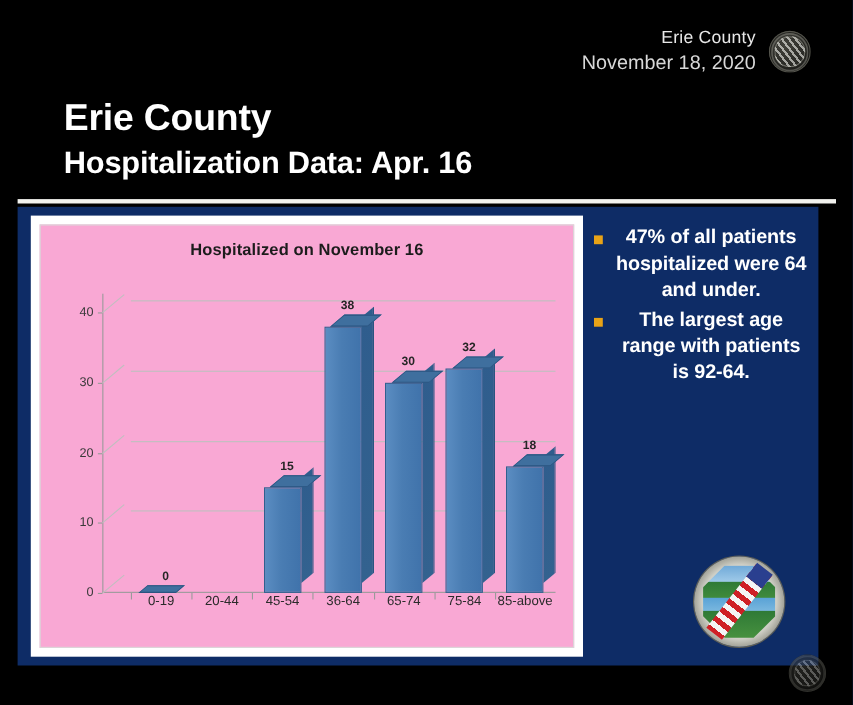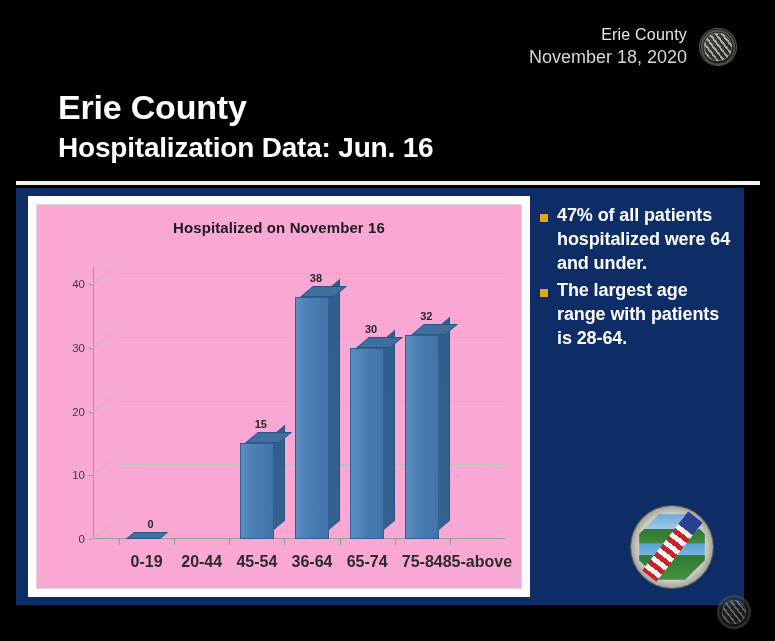--- a/index.html
+++ b/index.html
@@ -263,25 +263,24 @@
     left: 0;
     width: 46px;
     text-align: center;
     font-size: 11px;
     font-weight: bold;
     color: #262626;
   }
   .xtick-label {
     position: absolute;
     top: 100%;
-    margin-top: 14px;
     left: 50%;
     transform: translateX(-50%);
-    font-size: 16px;
-    font-weight: bold;
+    font-size: 12px;
+    font-weight: normal;
     color: #2b2b2b;
     white-space: nowrap;
   }
   .xtick-mark {
     position: absolute;
     top: 100%;
     left: 0;
     width: 1px;
     height: 6px;
     background: #9a9a9a;
@@ -292,20 +291,21 @@
     position: absolute;
     left: 524px;
     top: 16px;
     width: 196px;
   }
   .bullet-row {
     display: flex;
     align-items: flex-start;
     gap: 9px;
     margin-bottom: 4px;
+    text-align: center;
   }
   .bullet-marker {
     flex: none;
     width: 8px;
     height: 8px;
     background: #e8a317;
     margin-top: 10px;
   }
   .bullet-text {
     color: #ffffff;
@@ -377,21 +377,21 @@
 <div id="slide-header">
   <div id="header-text">
     <div id="header-org">Erie County</div>
     <div id="header-date">November 18, 2020</div>
   </div>
   <div id="header-seal" class="seal"></div>
 </div>
 
 <div id="slide-title">
   <div id="title-line1">Erie County</div>
-  <div id="title-line2">Hospitalization Data: Jun. 16</div>
+  <div id="title-line2">Hospitalization Data: Apr. 16</div>
 </div>
 <div id="title-divider"></div>
 
 <div id="content-panel">
 
   <div id="chart-card">
     <div id="chart-inner">
       <div id="chart-title">Hospitalized on November 16</div>
 
       <div id="plot">
@@ -469,34 +469,40 @@
               <div class="bar3d" style="height: 204px;">
                 <div class="bar-side" style="height: 204px;"></div>
                 <div class="bar-top" style="bottom: 204px; left: 5.5px;"></div>
                 <div class="bar-front" style="height: 204px;"></div>
                 <div class="bar-value" style="bottom: 217px; left: -2px;">32</div>
               </div>
             </div>
             <div class="bar-slot">
               <div class="xtick-label">85-above</div>
               <div class="xtick-mark"></div>
+              <div class="bar3d" style="height: 114.75px;">
+                <div class="bar-side" style="height: 114.75px;"></div>
+                <div class="bar-top" style="bottom: 114.75px; left: 5.5px;"></div>
+                <div class="bar-front" style="height: 114.75px;"></div>
+                <div class="bar-value" style="bottom: 127.75px; left: -2px;">18</div>
+              </div>
             </div>
           </div>
       </div>
     </div>
   </div>
 
   <div id="bullets">
       <div class="bullet-row">
         <div class="bullet-marker" style="background: rgb(232, 163, 23);"></div>
         <div class="bullet-text">47% of all patients hospitalized were 64 and under.</div>
       </div>
       <div class="bullet-row">
         <div class="bullet-marker" style="background: rgb(232, 163, 23);"></div>
-        <div class="bullet-text">The largest age range with patients is 28-64.</div>
+        <div class="bullet-text">The largest age range with patients is 92-64.</div>
       </div>
     </div>
 
   <div id="panel-seal">
     <div id="panel-seal-octagon"></div>
     <div id="panel-seal-flag"></div>
     <div id="panel-seal-canton"></div>
   </div>
 </div>
 

